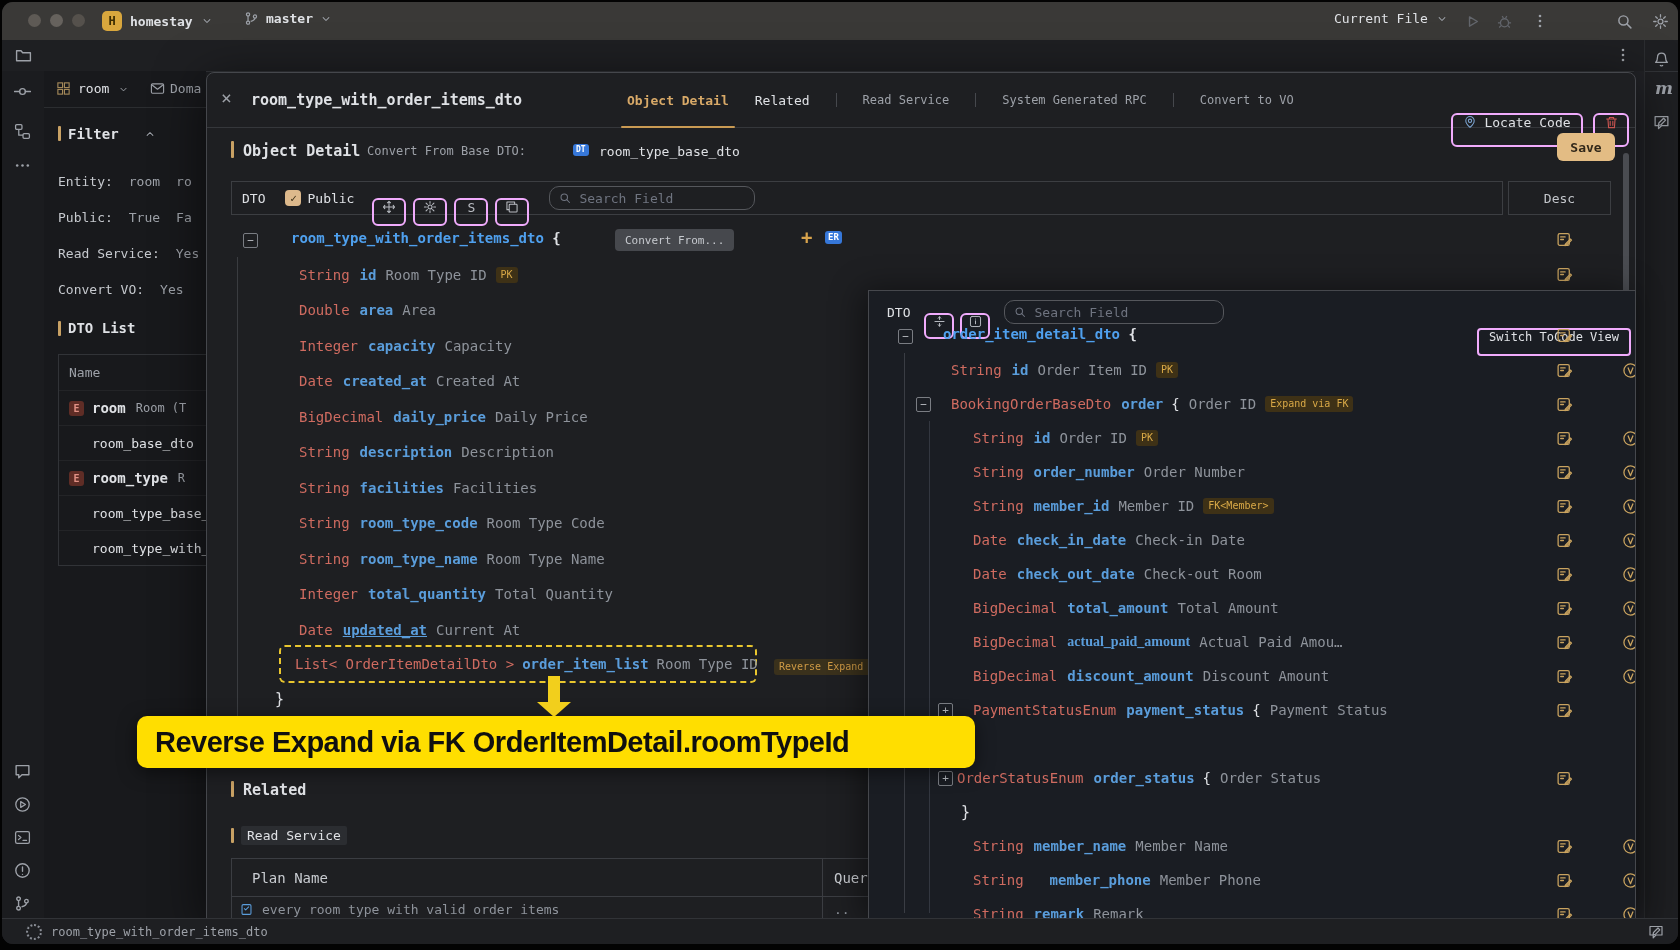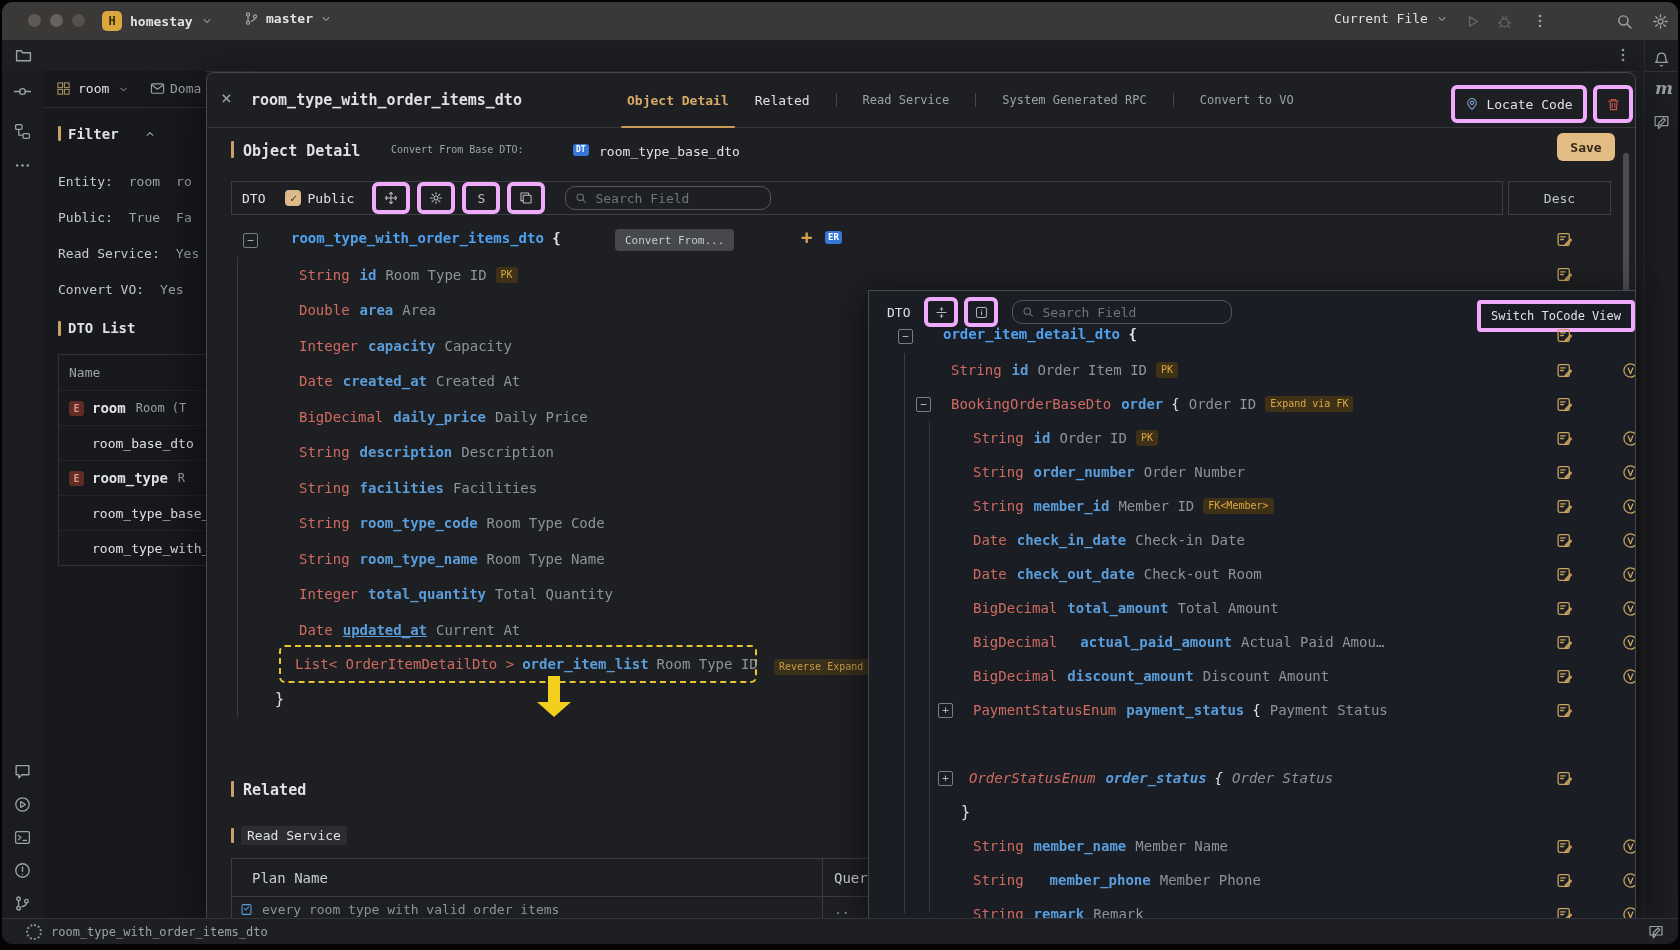--- a/index.html
+++ b/index.html
@@ -13,21 +13,21 @@
   .bold{font-weight:bold;}
   
   .titlebar{position:absolute;left:0;top:0;width:100%;height:38px;background:#3a3937;display:flex;align-items:center;}
   .light{width:13px;height:13px;border-radius:50%;position:absolute;top:12px;}
   .proj-badge{width:20px;height:20px;border-radius:5px;background:#d9a73d;color:#3a2b00;font-size:12px;font-weight:bold;display:flex;align-items:center;justify-content:center;}
   
   .etab{position:absolute;left:44px;top:40px;height:29px;display:flex;align-items:center;gap:7px;padding:0 6px;}
   .etab::after{content:"";position:absolute;left:0;right:0;bottom:-1px;height:2.5px;background:#75787e;border-radius:2px;}
   .sq-badge{border-radius:3px;background:#3677d9;color:#fff;font-size:8px;font-weight:bold;display:inline-flex;align-items:center;justify-content:center;padding:2px 3px;line-height:1;}
   
-  .ibtn{border:4px solid #f0abfc;border-radius:6px;display:flex;align-items:center;justify-content:center;color:#b9bcc2;background:transparent;}
+  .ibtn{border:2px solid #f0abfc;border-radius:6px;display:flex;justify-content:center;color:#b9bcc2;background:transparent;margin-top:28px;}
   
   .dialog{position:absolute;left:204px;top:70px;width:1428px;height:846px;background:#1e1f22;border:1px solid #45474c;border-radius:8px 8px 0 0;box-shadow:0 10px 50px rgba(0,0,0,.6);z-index:10;overflow:hidden;}
   .dhead{position:absolute;left:0;top:0;width:100%;height:54px;border-bottom:1px solid #35373b;}
   .dtab{height:54px;display:flex;align-items:center;position:relative;cursor:pointer;}
   .dtab.active::after{content:"";position:absolute;left:-6px;right:-6px;bottom:-1px;height:2.5px;background:#c99a53;border-radius:2px;}
   .tabsep{width:1px;height:14px;background:#46484d;}
   .accentbar{position:absolute;width:3px;background:#c8a164;border-radius:1px;}
   .badge{display:inline-block;font-size:10px;line-height:1;padding:3px 5px;border-radius:3px;background:#3e3116;color:#d9a947;margin-left:9px;white-space:nowrap;}
   .trow{height:35.5px;display:flex;align-items:center;position:relative;white-space:nowrap;}
   .rrow{height:34px;display:flex;align-items:center;position:relative;white-space:nowrap;}
@@ -334,21 +334,21 @@
         <span class="ic" style="width:15px;height:15px;color:#c75450;">
             <svg viewBox="0 0 16 16" fill="none" stroke="currentColor" stroke-width="1.2" stroke-linecap="round">
               <path d="M2.8 4.2h10.4M5.8 4.2V2.6h4.4v1.6M4.2 4.2l.7 9.2h6.2l.7-9.2M6.6 6.8v4.2M9.4 6.8v4.2"></path>
             </svg>
           </span>
       </div>
     </div>
 
     <div class="accentbar" style="left:24px;top:68px;height:17px;"></div>
     <span class="txt bold abs" style="left:36px;top:69px;font-size:15px;">Object Detail</span>
-    <span class="dim abs" style="left:184px;top:71px;font-size:10px;">Convert From Base DTO:</span>
+    <span class="dim abs" style="left:160px;top:71px;font-size:12px;">Convert From Base DTO:</span>
     <span class="sq-badge abs" style="left:366px;top:71px;">DT</span>
     <span class="txt abs" style="left:392px;top:71px;font-size:13px;">room_type_base_dto</span>
     <div class="abs" style="left:1350px;top:60px;width:58px;height:28px;background:#e3bc84;border-radius:6px;display:flex;align-items:center;justify-content:center;">
       <span style="color:#32281a;font-size:13px;font-weight:bold;">Save</span>
     </div>
 
     <div class="abs" style="left:24px;top:108px;width:1270px;height:32px;border:1px solid #3c3e42;display:flex;align-items:center;">
       <span class="txt" style="font-size:13px;margin-left:10px;">DTO</span>
       <div style="margin-left:20px;width:16px;height:16px;background:#ddb98c;border-radius:4px;display:flex;align-items:center;justify-content:center;color:#3a2d15;font-size:11px;font-weight:bold;">✓</div>
       <span class="txt" style="font-size:13px;margin-left:6px;">Public</span>
@@ -787,21 +787,21 @@
           <span class="vic ic" style="left: 753px;">
             <svg viewBox="0 0 16 16" fill="none" stroke="currentColor" stroke-width="1.2" stroke-linejoin="round">
               <circle cx="8" cy="8" r="6.2"></circle>
               <path d="M5.6 5.2 8 11l2.4-5.8"></path>
             </svg>
           </span>
         </div>
         <div class="rrow" style="font-size: 14px;">
           <span style="position: absolute; left: 104px; display: flex; align-items: center; white-space: nowrap;">
             <span class="ftype">BigDecimal</span>
-            <span class="fname" style="margin-left: 23px;">actual_paid_amount</span>
+            <span class="fname" style="margin-left: 10px; font-family: Liberation Serif, serif;">actual_paid_amount</span>
             <span class="fdesc" style="margin-left: 9px;">Actual Paid Amou…</span>
           </span>
           <span class="editic ic" style="left: 687px;">
             <svg viewBox="0 0 16 16" fill="none" stroke="currentColor" stroke-width="1.2" stroke-linecap="round" stroke-linejoin="round">
               <rect x="2" y="2.5" width="10.5" height="11" rx="1.5"></rect>
               <path d="M4.4 5.6h4.2M4.4 8h2.6"></path>
               <path d="M8.8 12.4l4.8-4.8 1 1-4.8 4.8-1.4.4z"></path>
             </svg>
           </span>
           <span class="vic ic" style="left: 753px;">
@@ -843,21 +843,21 @@
             <svg viewBox="0 0 16 16" fill="none" stroke="currentColor" stroke-width="1.2" stroke-linecap="round" stroke-linejoin="round">
               <rect x="2" y="2.5" width="10.5" height="11" rx="1.5"></rect>
               <path d="M4.4 5.6h4.2M4.4 8h2.6"></path>
               <path d="M8.8 12.4l4.8-4.8 1 1-4.8 4.8-1.4.4z"></path>
             </svg>
           </span>
         </div>
         <div style="height: 34px;"></div>
         <div class="rrow" style="font-size: 14px;">
           <div class="expbox" style="left: 69px; top: 10px;">+</div>
-          <span style="position: absolute; left: 100px; display: flex; white-space: nowrap; font-style: italic;">
+          <span style="position: absolute; left: 88px; display: flex; white-space: nowrap;">
             <span class="ftype">OrderStatusEnum</span>
             <span class="fname" style="margin-left: 10px;">order_status</span>
             <span class="txt" style="margin-left: 8px;">{</span>
             <span class="fdesc" style="margin-left: 9px;">Order Status</span>
           </span>
           <span class="editic ic" style="left: 687px;">
             <svg viewBox="0 0 16 16" fill="none" stroke="currentColor" stroke-width="1.2" stroke-linecap="round" stroke-linejoin="round">
               <rect x="2" y="2.5" width="10.5" height="11" rx="1.5"></rect>
               <path d="M4.4 5.6h4.2M4.4 8h2.6"></path>
               <path d="M8.8 12.4l4.8-4.8 1 1-4.8 4.8-1.4.4z"></path>
@@ -927,20 +927,23 @@
             </svg>
           </span>
         </div>
       </div>
   </div>
 
   <svg class="abs" style="left:532px;top:674px;z-index:61;" width="40" height="42" viewBox="0 0 40 42">
     <rect x="14" y="0" width="12" height="26" fill="#f2cf1c"></rect>
     <polygon points="3,26 37,26 20,41" fill="#f2cf1c"></polygon>
   </svg>
+  <div class="banner">
+    <span>Reverse Expand via FK OrderItemDetail.roomTypeId</span>
+  </div>
 
   <div class="abs" style="left:0;top:916px;width:100%;height:26px;border-top:1px solid #313337;background:#1e1f22;z-index:70;display:flex;align-items:center;">
     <span style="width:12px;height:12px;border:2px dotted #8a8e96;border-radius:50%;margin-left:24px;flex:none;"></span>
     <span class="dim" style="font-size:12px;margin-left:9px;">room_type_with_order_items_dto</span>
     <span class="ic abs" style="right:14px;top:5px;width:16px;height:16px;color:#9da1a8;">
         <svg viewBox="0 0 16 16" fill="none" stroke="currentColor" stroke-width="1.2" stroke-linejoin="round">
           <path d="M2 2.5h12V11H8l-2.8 2.8V11H2z"></path>
           <path d="M5.5 8.5 10 4l1.8 1.8-4.5 4.5-2.3.5z"></path>
         </svg>
       </span>

